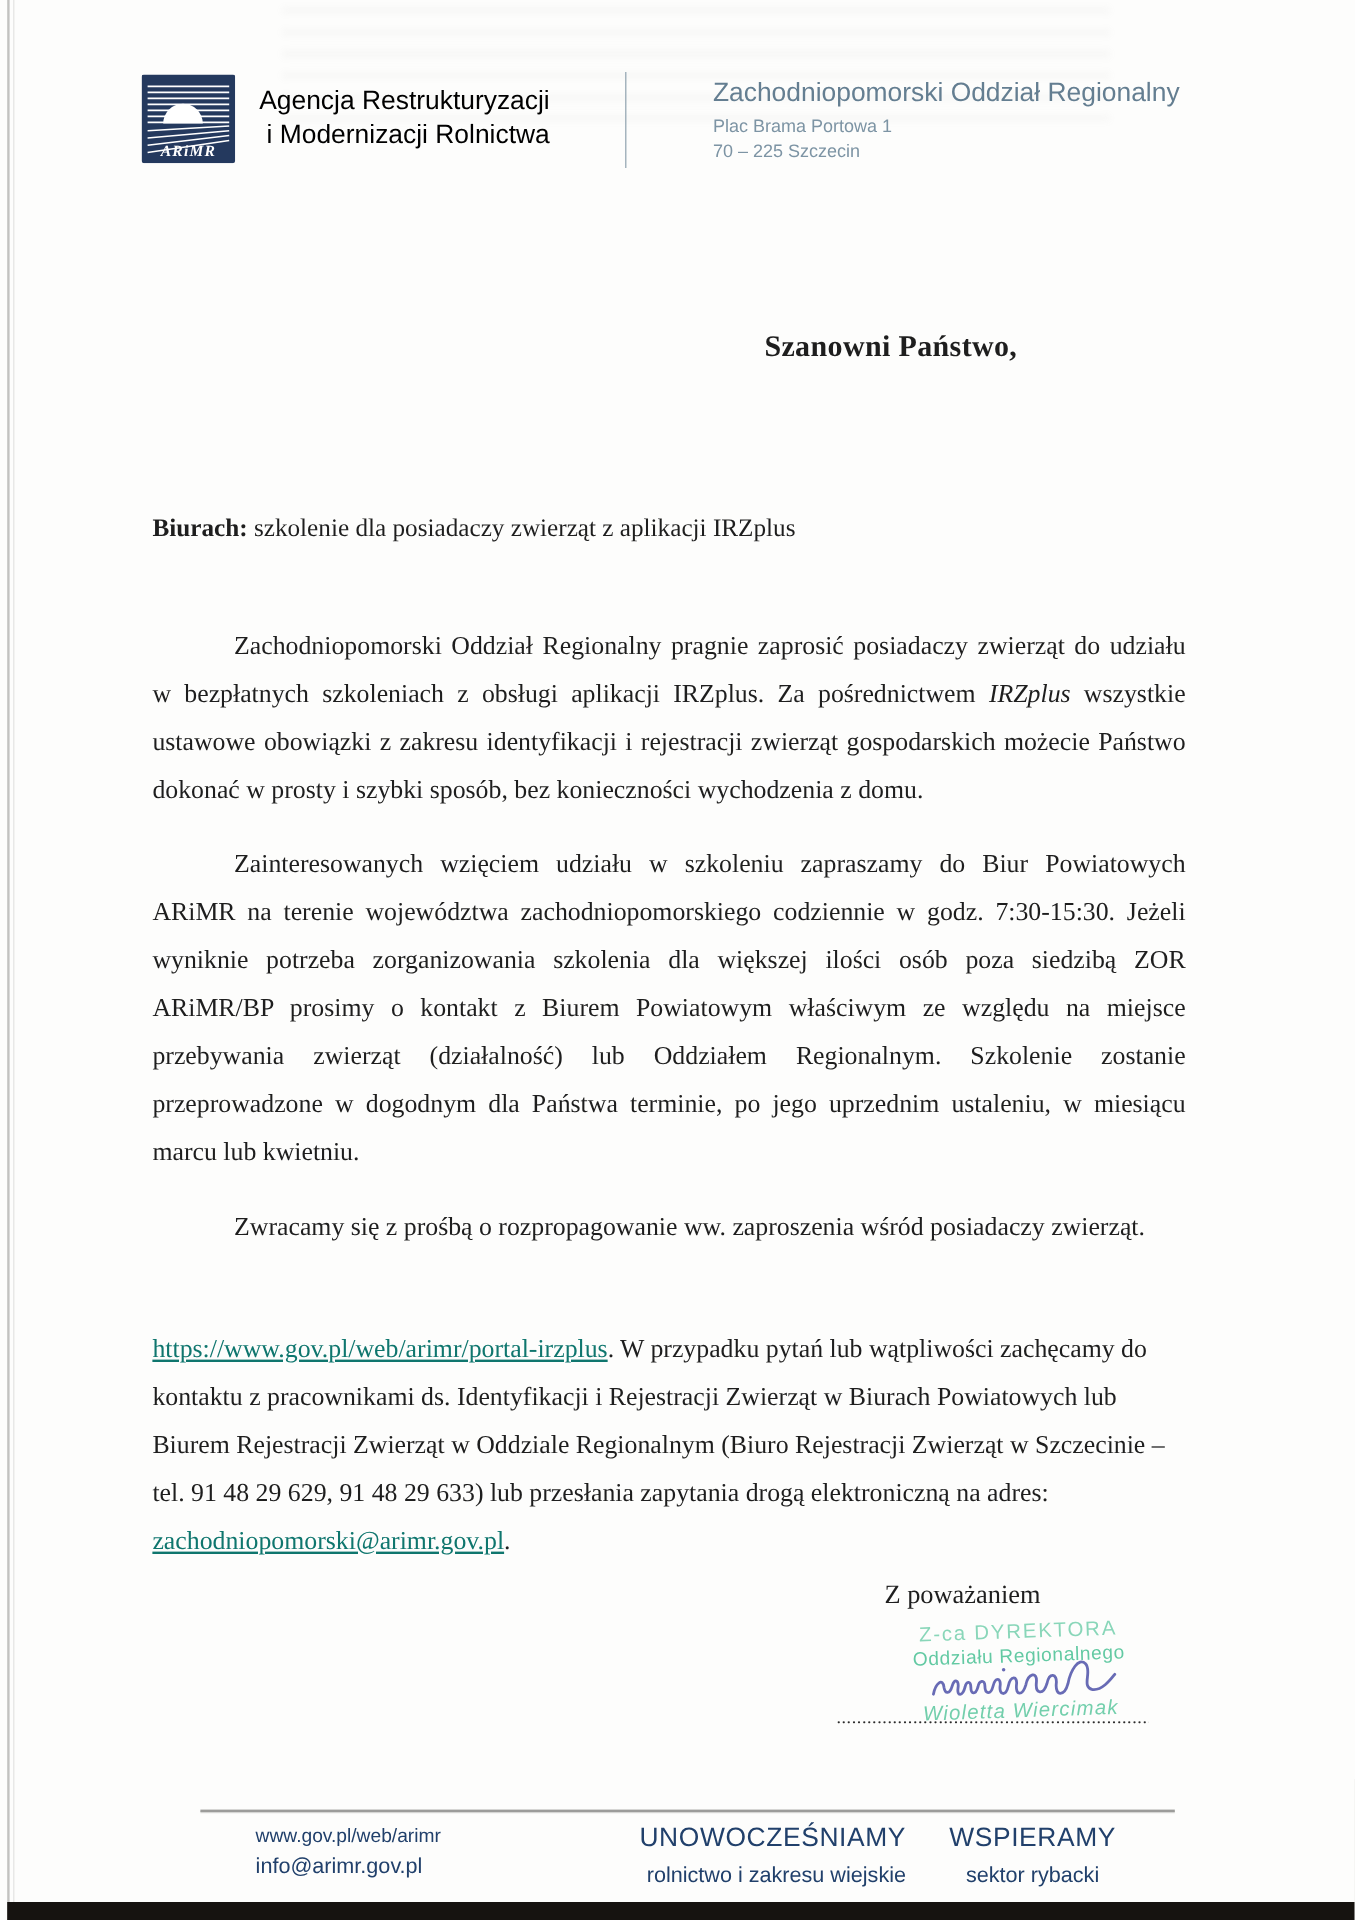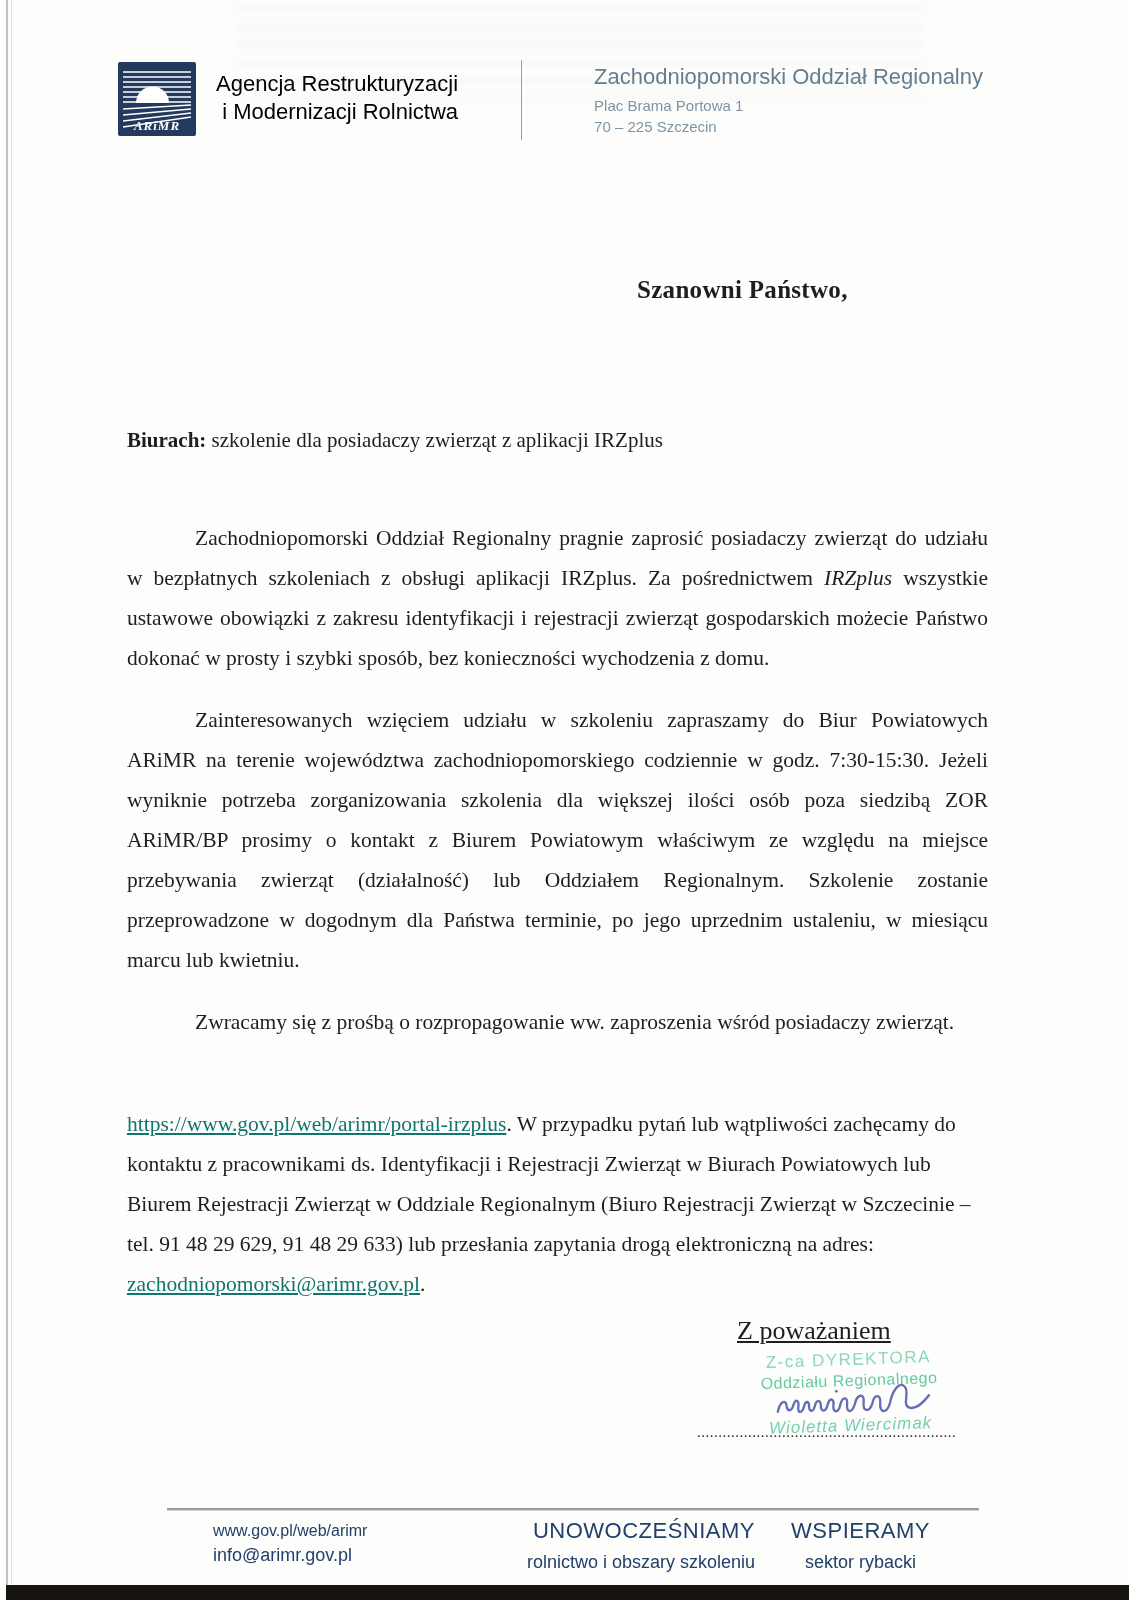--- a/index.html
+++ b/index.html
@@ -38,21 +38,21 @@
   .subject b{font-weight:bold;}
 
   
   .body-text{position:absolute;left:127px;top:518px;width:873px;font-size:21.5px;line-height:40px;}
   .para{margin:0 12px 22px 0;text-align:justify;text-indent:68px;}
   .para.left{text-align:left;}
   .doc-link{color:#0f766e;text-decoration:underline;}
   .italic{font-style:italic;}
 
   
-  .valediction{position:absolute;left:737px;top:1316px;font-size:26px;text-decoration:underline;}
+  .valediction{position:absolute;left:737px;top:1316px;font-size:22px;}
   .stamp{
     position:absolute;left:742px;top:1350px;width:215px;text-align:center;
     font-family:"Liberation Sans",sans-serif;color:#3dbd8d;
     transform:rotate(-2deg);opacity:.8;
   }
   .stamp-line1{font-size:17px;letter-spacing:1.5px;opacity:.75;}
   .stamp-line2{font-size:16px;letter-spacing:.5px;margin-top:2px;}
   .stamp-name{font-size:17px;font-style:italic;letter-spacing:1px;margin-top:26px;opacity:.9;}
   .signature-svg{position:absolute;left:772px;top:1378px;width:195px;height:55px;}
   .dotted-line{
@@ -149,21 +149,21 @@
 
   <div class="footer-divider"></div>
   <div class="footer">
     <div class="footer-col1">
       <div class="l1">www.gov.pl/web/arimr</div>
       <div class="l2">info@arimr.gov.pl</div>
       <div class="l3">infolinia: 800 38 00 84</div>
     </div>
     <div class="footer-col2">
       <div class="footer-title">UNOWOCZEŚNIAMY</div>
-      <div class="footer-sub">rolnictwo i obszary szkoleniu</div>
+      <div class="footer-sub">rolnictwo i zakresu wiejskie</div>
     </div>
     <div class="footer-col3">
       <div class="footer-title">WSPIERAMY</div>
       <div class="footer-sub">sektor rybacki</div>
     </div>
   </div>
 
   <div class="scan-strip-bottom"></div>
 </div>
 

